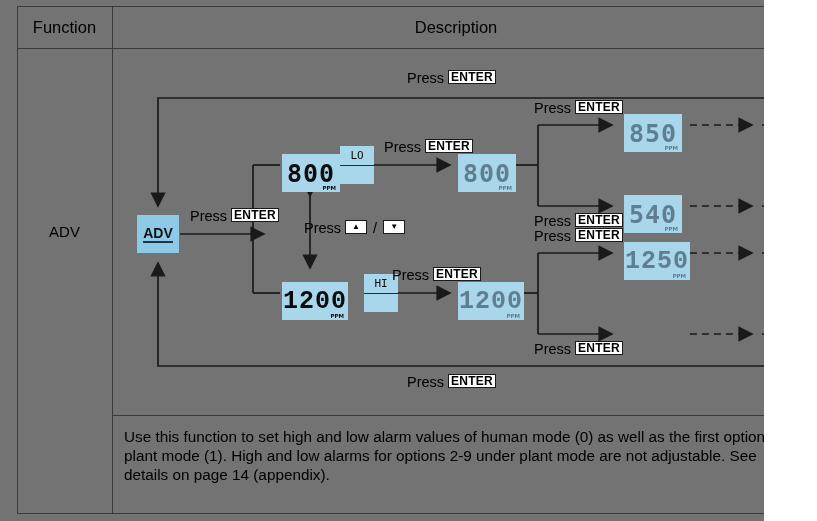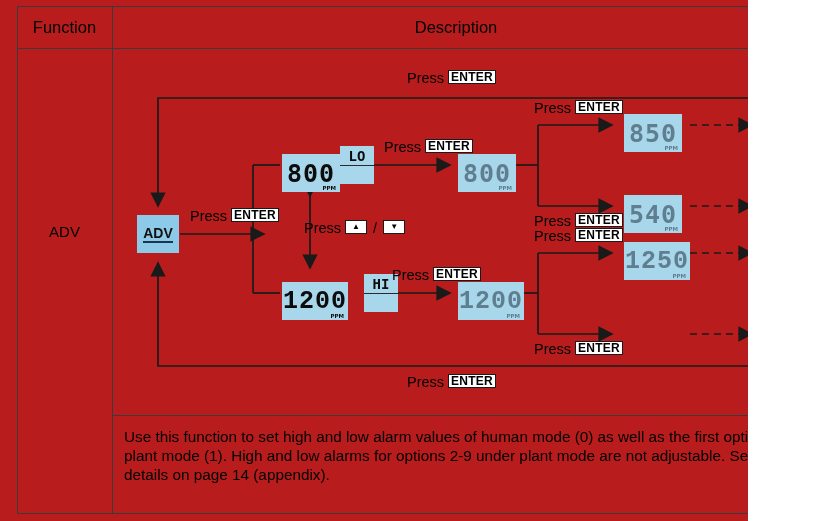--- a/index.html
+++ b/index.html
@@ -1,17 +1,17 @@
 <!DOCTYPE html>
 <html><head>
 <meta charset="utf-8">
 <style>
   html,body{margin:0;padding:0;background:#ffffff;}
   body{font-family:"Liberation Sans",sans-serif;color:#000;}
-  .page{position:relative;width:748px;height:521px;overflow:hidden;background:#b91c1c;}
+  .page{position:relative;width:748px;height:521px;overflow:hidden;background:#737373;padding-left:16px;}
 
   
   .tbl{position:absolute;left:17px;top:6px;width:783px;height:508px;border:1.6px solid #3a3a3a;box-sizing:border-box;}
   .vdiv{position:absolute;left:112px;top:6px;width:0;height:508px;border-left:1.6px solid #3a3a3a;}
   .hdiv-head{position:absolute;left:17px;top:48px;width:783px;height:0;border-top:1.6px solid #3a3a3a;}
   .hdiv-desc{position:absolute;left:112px;top:415px;width:688px;height:0;border-top:1.6px solid #3a3a3a;}
 
   .th-function{position:absolute;left:17px;top:6px;width:95px;height:42px;
       display:flex;align-items:center;justify-content:center;font-size:16.5px;}
   .th-description{position:absolute;left:112px;top:6px;width:688px;height:42px;
@@ -36,21 +36,21 @@
   .lcd.dim .ppm{color:#5f7f90;}
 
   .lcd-main{width:58px;height:38px;}
   .lcd-main .num{font-size:25px;}
   .lcd-wide{width:66px;height:38px;}
   .lcd-wide .num{font-size:25px;font-family:Liberation Mono, monospace;}
 
   .sub{position:absolute;background:#a8d6ea;box-sizing:border-box;}
   .sub .lbl{position:absolute;left:0;top:0;right:0;height:19px;
       display:flex;align-items:center;justify-content:center;
-      font-family:"DejaVu Sans Mono",monospace;font-weight:bold;font-size:14px;color:#0c0c0c;}
+      font-family:"DejaVu Sans Mono",monospace;font-weight:normal;font-size:11px;color:#0c0c0c;}
   .sub .hline{position:absolute;left:0;right:0;top:19px;height:0;border-top:1px solid #2a2a2a;}
 
   .adv-box{position:absolute;width:42px;height:38px;background:#8ccae8;
       display:flex;align-items:center;justify-content:center;}
   .adv-box .t{font-family:"Liberation Sans",sans-serif;font-weight:bold;font-size:14px;
       color:#101010;border-bottom:2px solid #1a3550;padding-bottom:1px;line-height:14px;}
 
   
   .press{position:absolute;display:flex;align-items:flex-start;gap:4px;
       font-size:14.5px;white-space:nowrap;}

